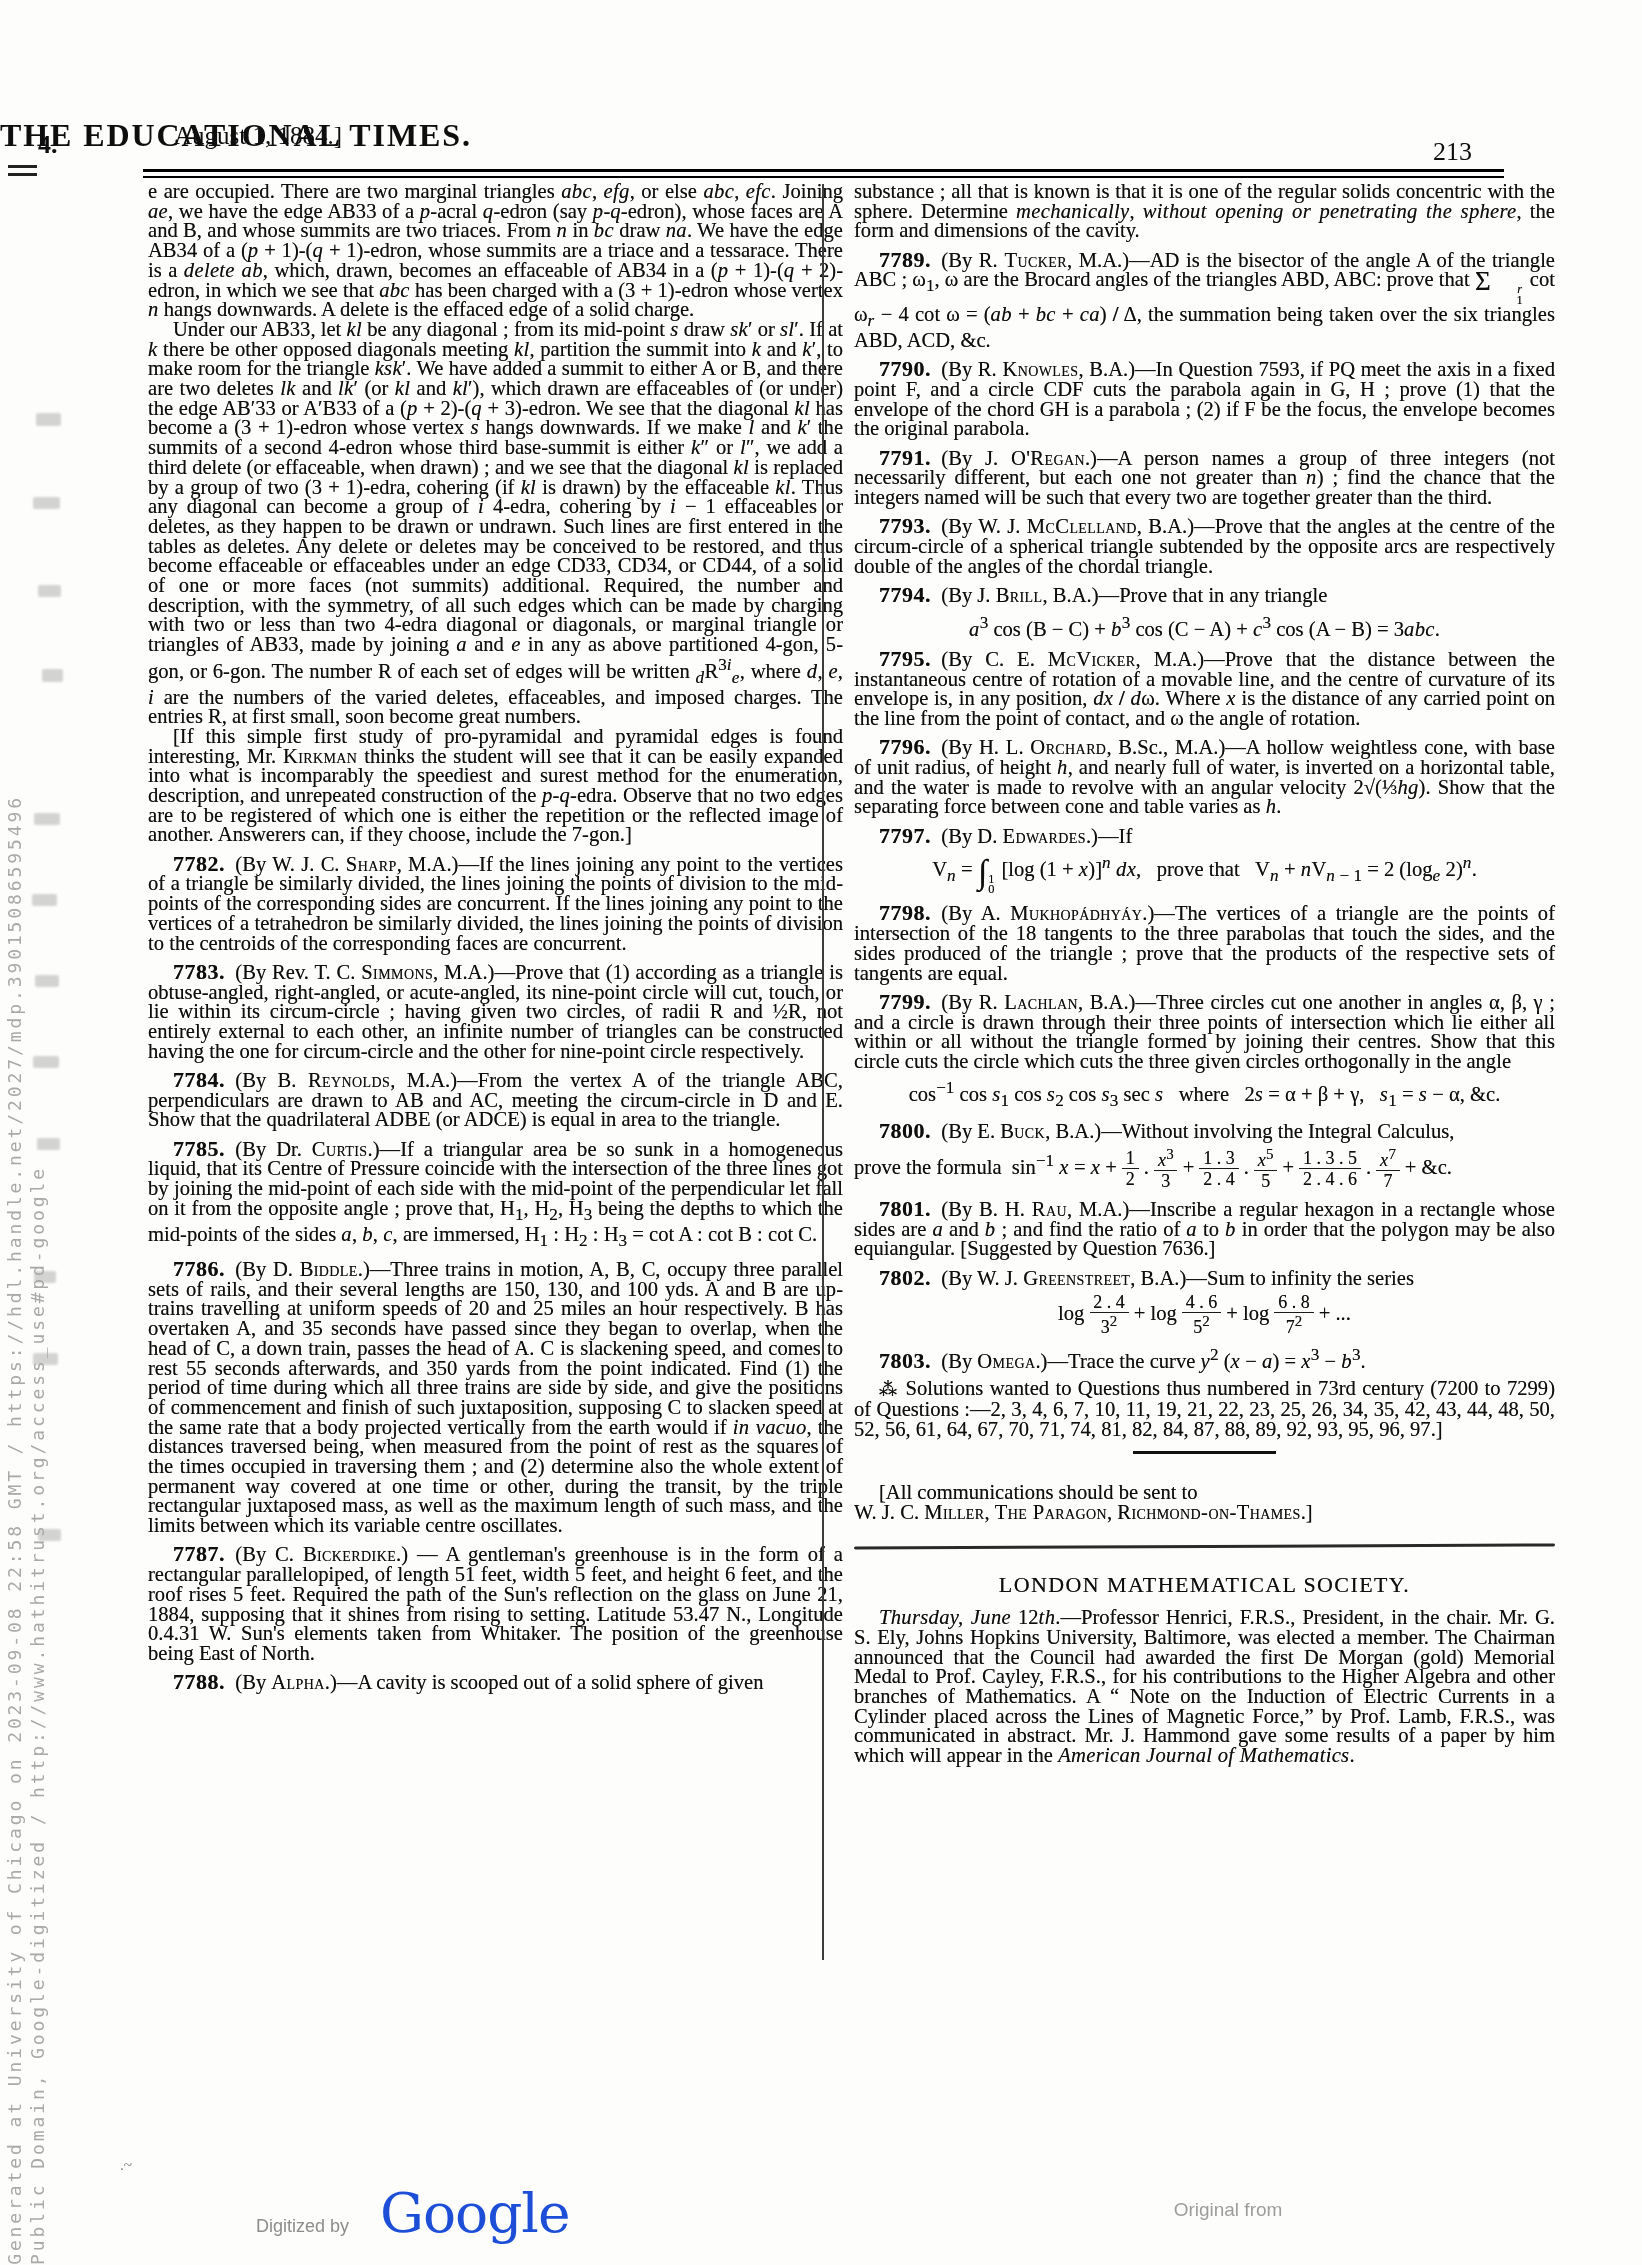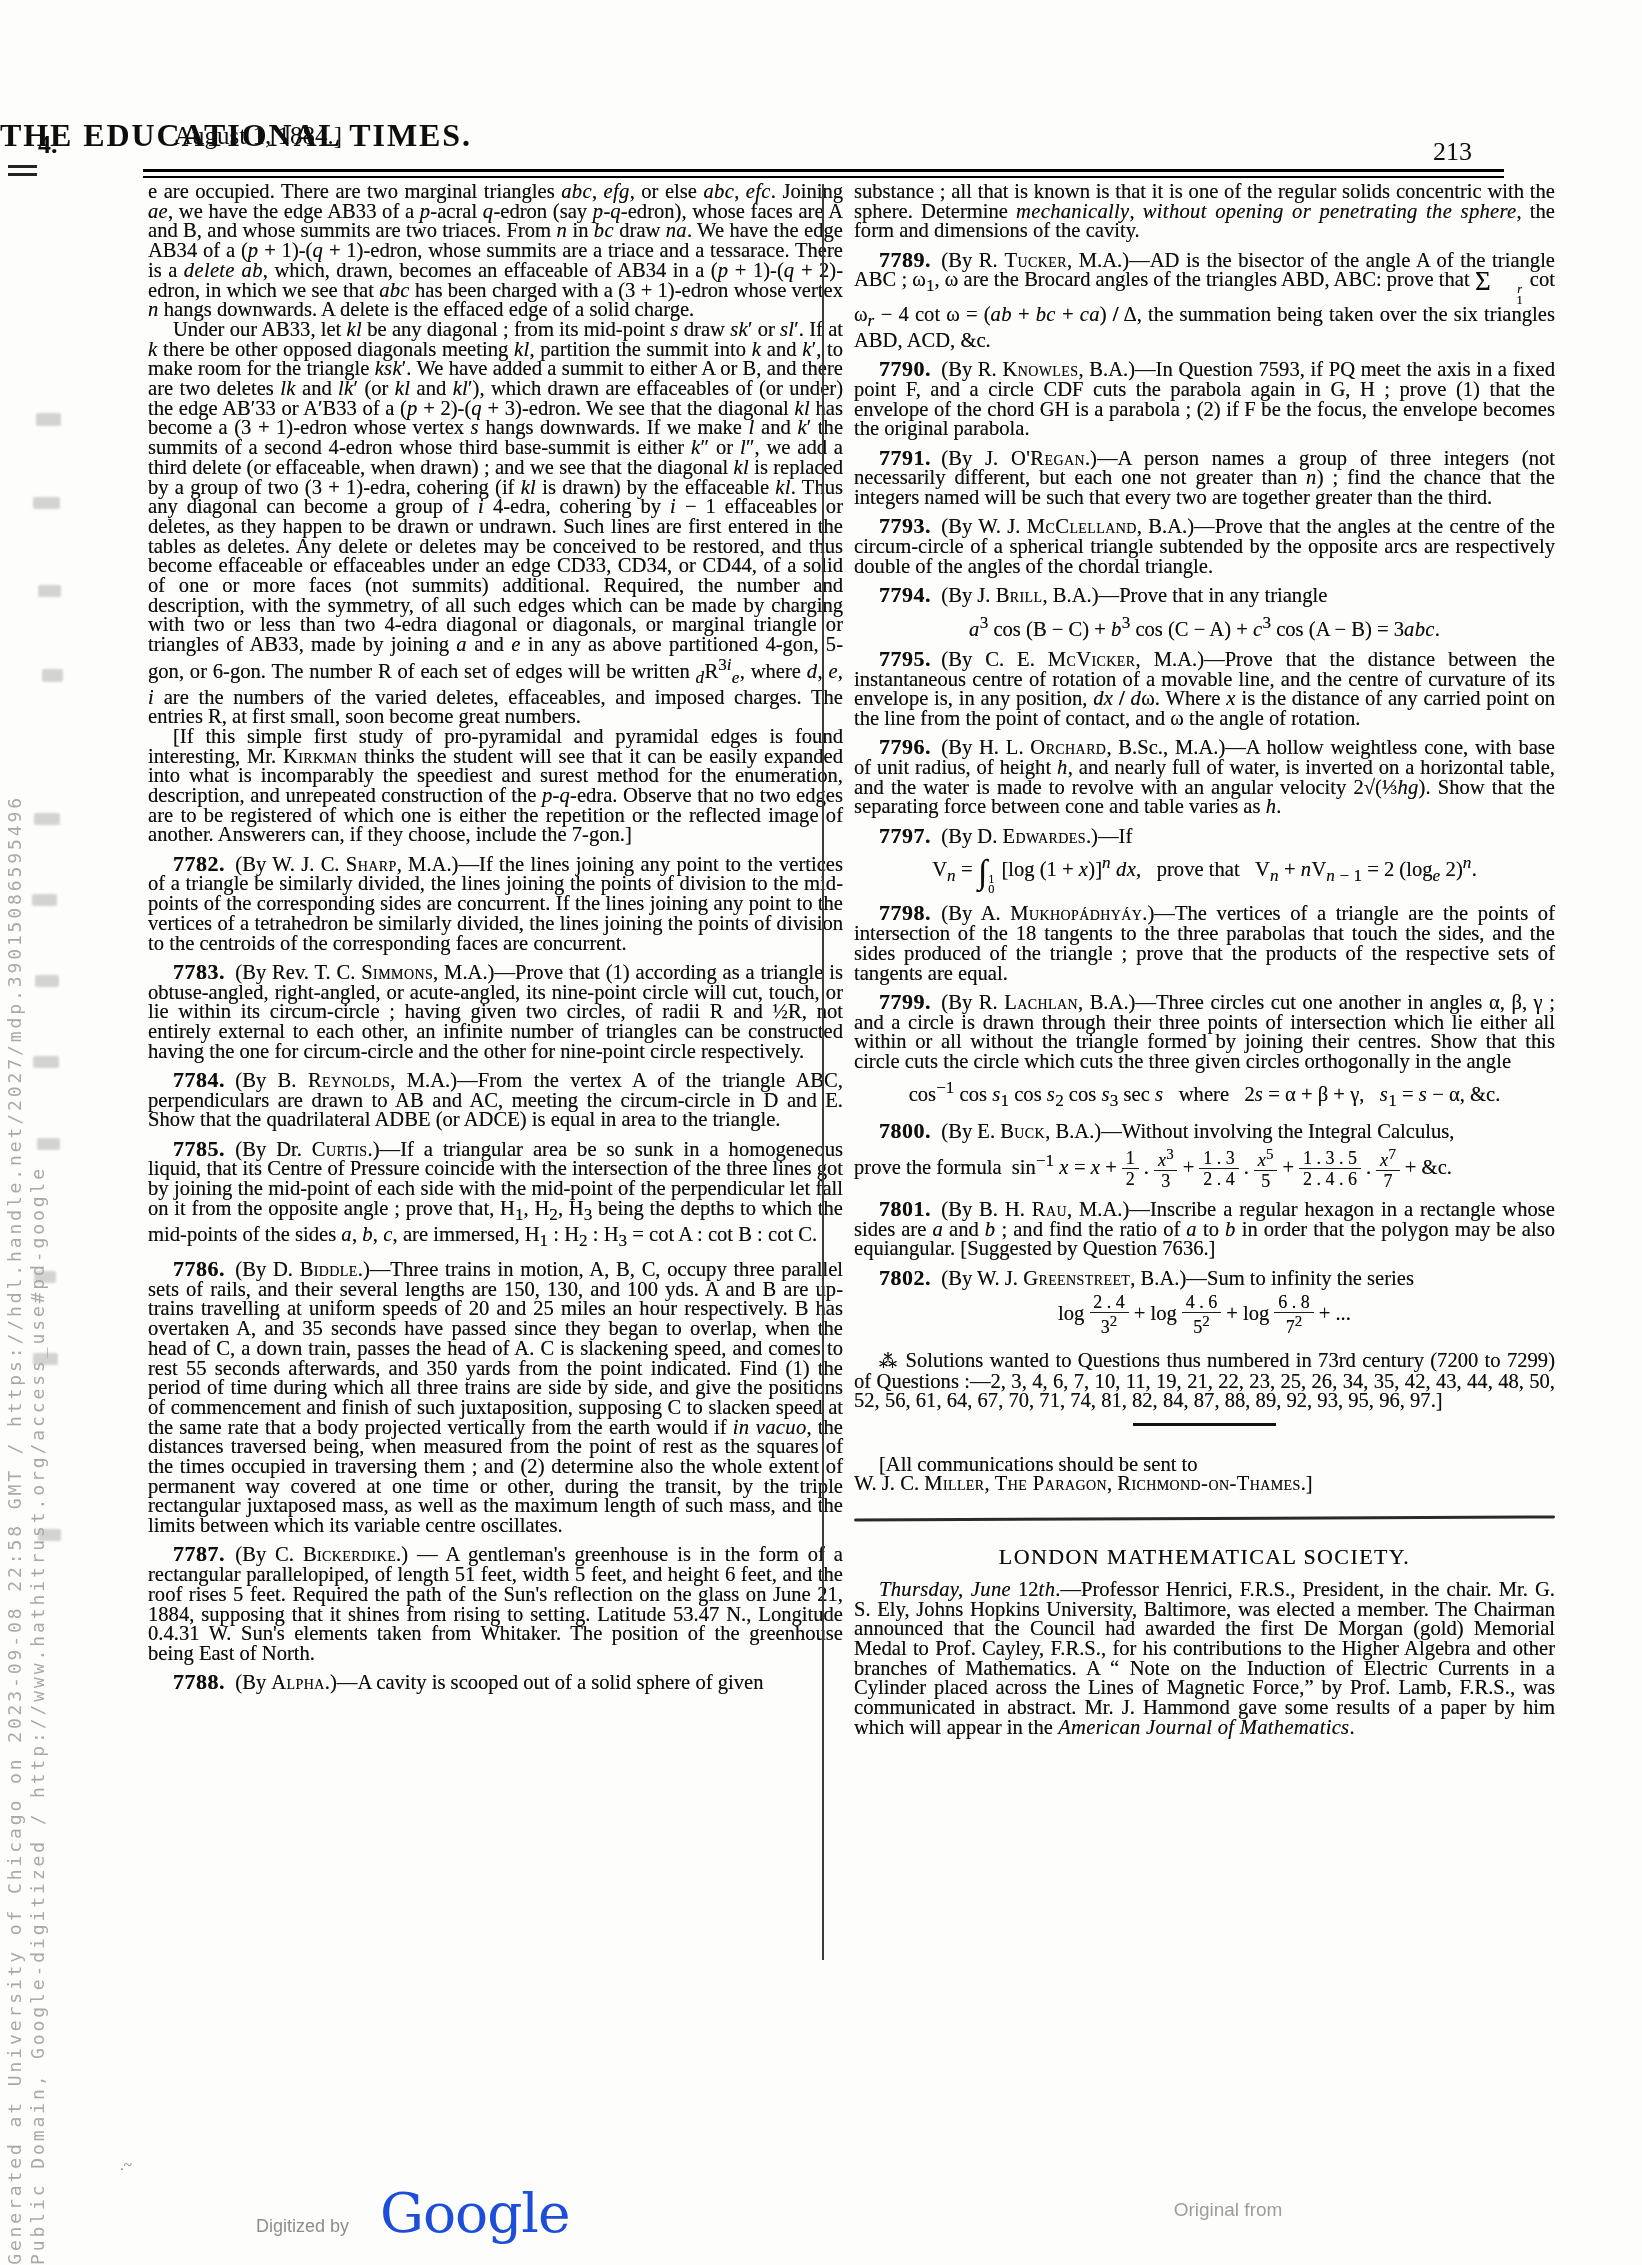--- a/index.html
+++ b/index.html
@@ -139,20 +139,21 @@
           <span>0</span>
         </span> [log (1 + <i>x</i>)]<sup><i>n</i></sup> <i>dx</i>,  prove that  V<sub><i>n</i></sub> + <i>n</i>V<sub><i>n</i> − 1</sub> = 2 (log<sub><i>e</i></sub> 2)<sup><i>n</i></sup>.</div>
       <p class="blk prob"><span class="num">7798.</span> (By A. <span class="sc">Mukhopádhyáy</span>.)—The vertices of a triangle are the points of intersection of the 18 tangents to the three parabolas that touch the sides, and the sides produced of the triangle ; prove that the products of the respective sets of tangents are equal.</p>
       <p class="blk prob"><span class="num">7799.</span> (By R. <span class="sc">Lachlan</span>, B.A.)—Three circles cut one another in angles α, β, γ ; and a circle is drawn through their three points of intersection which lie either all within or all without the triangle formed by joining their centres.  Show that this circle cuts the circle which cuts the three given circles orthogonally in the angle</p>
       <div class="formula">cos<sup>−1</sup> cos <i>s</i><sub>1</sub> cos <i>s</i><sub>2</sub> cos <i>s</i><sub>3</sub> sec <i>s</i>  where  2<i>s</i> = α + β + γ,  <i>s</i><sub>1</sub> = <i>s</i> − α, &amp;c.</div>
       <p class="blk prob"><span class="num">7800.</span> (By E. <span class="sc">Buck</span>, B.A.)—Without involving the Integral Calculus,</p>
       <div class="formula left">prove the formula &nbsp;sin<sup>−1</sup> <i>x</i> = <i>x</i> + <span class="frac"><span class="tp">1</span><span class="bt">2</span></span> . <span class="frac"><span class="tp"><i>x</i><sup>3</sup></span><span class="bt">3</span></span> + <span class="frac"><span class="tp">1 . 3</span><span class="bt">2 . 4</span></span> . <span class="frac"><span class="tp"><i>x</i><sup>5</sup></span><span class="bt">5</span></span> + <span class="frac"><span class="tp">1 . 3 . 5</span><span class="bt">2 . 4 . 6</span></span> . <span class="frac"><span class="tp"><i>x</i><sup>7</sup></span><span class="bt">7</span></span> + &amp;c.</div>
       <p class="blk prob"><span class="num">7801.</span> (By B. H. <span class="sc">Rau</span>, M.A.)—Inscribe a regular hexagon in a rectangle whose sides are <i>a</i> and <i>b</i> ; and find the ratio of <i>a</i> to <i>b</i> in order that the polygon may be also equiangular.  [Suggested by Question 7636.]</p>
       <p class="blk prob"><span class="num">7802.</span> (By W. J. <span class="sc">Greenstreet</span>, B.A.)—Sum to infinity the series</p>
       <div class="formula">log <span class="frac"><span class="tp">2 . 4</span><span class="bt">3<sup>2</sup></span></span> + log <span class="frac"><span class="tp">4 . 6</span><span class="bt">5<sup>2</sup></span></span> + log <span class="frac"><span class="tp">6 . 8</span><span class="bt">7<sup>2</sup></span></span> + ...</div>
+      <p class="blk prob"><span class="num">7803.</span> (By <span class="sc">Omega</span>.)—Trace the curve <i>y</i><sup>2</sup> (<i>x</i> − <i>a</i>) = <i>x</i><sup>3</sup> − <i>b</i><sup>3</sup>.</p>
       <div class="gap" style="height: 7.6px;"></div>
       <p class="blk"><span class="ast">⁂</span> Solutions wanted to Questions thus numbered in 73rd century (7200 to 7299) of Questions :—2, 3, 4, 6, 7, 10, 11, 19, 21, 22, 23, 25, 26, 34, 35, 42, 43, 44, 48, 50, 52, 56, 61, 64, 67, 70, 71, 74, 81, 82, 84, 87, 88, 89, 92, 93, 95, 96, 97.]</p>
       <div class="gap" style="height: 11.5px;"></div>
       <div class="short-rule"></div>
       <div class="gap" style="height: 29px;"></div>
       <p class="blk">[All communications should be sent to</p>
       <p class="blk center">W. J. C. <span class="sc">Miller</span>, <span class="sc">The Paragon</span>, <span class="sc">Richmond-on-Thames</span>.]</p>
       <div class="gap" style="height: 23px;"></div>
       <div class="rough-rule"></div>
       <div class="gap" style="height: 25px;"></div>

